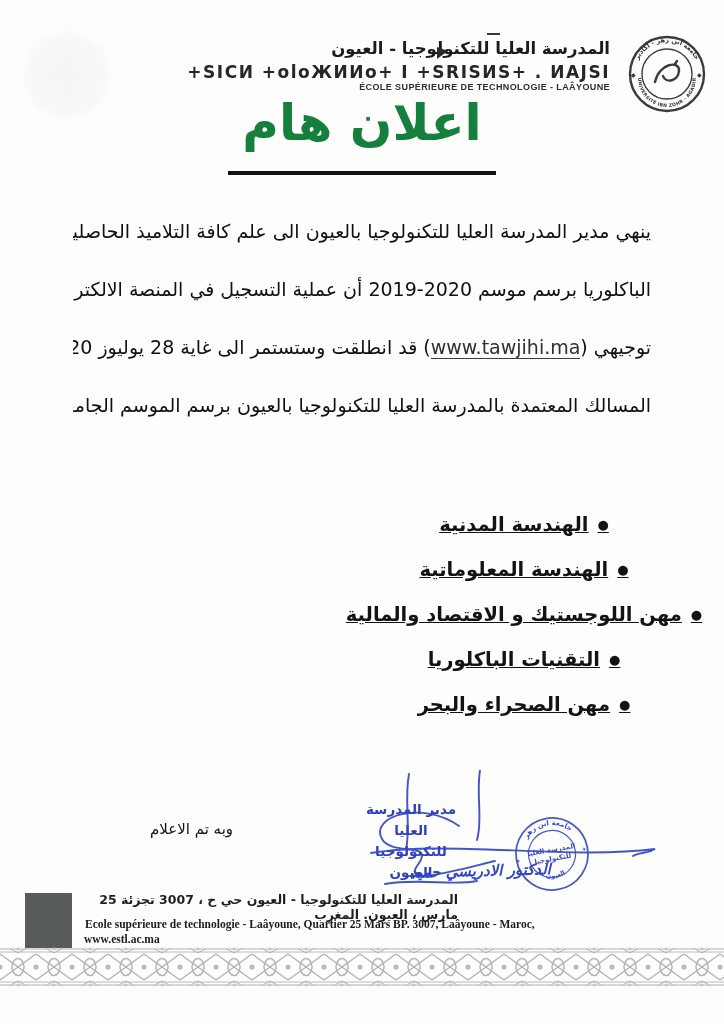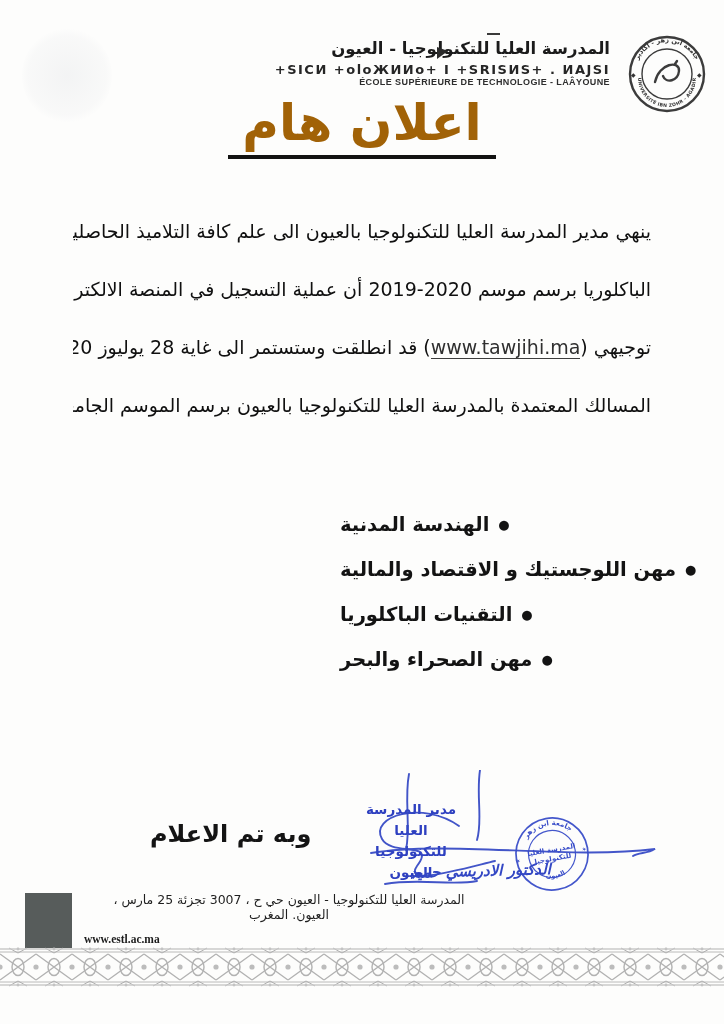--- a/index.html
+++ b/index.html
@@ -8,54 +8,54 @@
     background:#fdfdfc;overflow:hidden;
     font-family:"DejaVu Sans",sans-serif;color:#161616;
   }
   
   .watermark{position:absolute;left:22px;top:28px;width:90px;height:95px;border-radius:50%;
     background:radial-gradient(circle,rgba(110,120,140,0.07),rgba(110,120,140,0.03) 60%,transparent 72%);}
   
   .header-dash{position:absolute;top:33px;right:224px;width:13px;border-top:2px solid #3a3a3a;}
   .header-text{position:absolute;top:39px;right:114px;text-align:right;direction:rtl;}
   .header-ar{font-size:16.5px;font-weight:700;color:#1b1b1b;line-height:1.25;}
-  .header-tif{font-size:13px;font-weight:700;letter-spacing:1.5px;color:#262626;direction:ltr;margin-top:2px;}
+  .header-tif{font-size:17px;font-weight:700;letter-spacing:1.5px;color:#262626;direction:ltr;margin-top:2px;}
   .header-fr{font-family:"Liberation Sans",sans-serif;font-size:9px;font-weight:700;letter-spacing:.4px;color:#2e2e2e;direction:ltr;margin-top:0;}
   .header-mark{position:absolute;left:437px;top:47px;width:0;height:0;
     border-left:11px solid #2a2a2a;border-top:4px solid transparent;border-bottom:8px solid transparent;}
   .logo-svg{position:absolute;left:626px;top:30px;}
   
   .title-wrap{position:absolute;top:96px;left:0;width:100%;text-align:center;}
-  .title{display:inline-block;font-size:50px;font-weight:800;color:#a16207;
-    border-bottom:4px solid #121212;padding:0 14px 4px;direction:rtl;line-height:1.1;}
+  .title{display:inline-block;font-size:50px;font-weight:800;color:#15803d;
+    border-bottom:4px solid #121212;padding:0 14px 20px;direction:rtl;line-height:1.1;}
   
   .para{position:absolute;top:202px;left:73px;width:578px;direction:rtl;font-size:19px;color:#101010;}
   .pline{white-space:nowrap;overflow:hidden;line-height:58px;height:58px;
     text-align:justify;text-align-last:justify;}
   .pline-last{white-space:nowrap;line-height:58px;height:58px;text-align:right;padding-left:150px;
     text-align-last:right;padding-right:178px;}
   .url{direction:ltr;unicode-bidi:embed;border-bottom:1.5px solid #3c3c3c;color:#2f2f2f;}
   
   .list{position:absolute;top:514px;left:340px;width:368px;direction:rtl;}
-  .item{text-align:left;white-space:nowrap;font-size:19.5px;font-weight:600;color:#131313;
-    height:22px;line-height:22px;margin-bottom:23px;}
+  .item{text-align:center;white-space:nowrap;font-size:19.5px;font-weight:600;color:#131313;
+    height:22px;line-height:22px;margin-bottom:23px;text-decoration:underline;}
   .bullet{font-size:13px;vertical-align:2px;margin-left:9px;}
   
-  .closing{position:absolute;top:820px;left:150px;font-size:24px;font-weight:700;direction:rtl;color:#141414;}
+  .closing{position:absolute;top:820px;left:150px;font-size:15px;font-weight:400;direction:rtl;color:#141414;}
   
   .stamp-title{position:absolute;top:799px;left:352px;width:118px;text-align:center;direction:rtl;
     color:#2e40c0;font-weight:700;font-size:13.5px;line-height:1.55;}
   .sig-svg{position:absolute;left:363px;top:770px;}
   .seal-svg{position:absolute;left:511px;top:813px;transform:rotate(-10deg);}
   .sig-name{position:absolute;top:862px;left:393px;width:175px;text-align:center;direction:rtl;
     color:#3347c4;font-size:15px;font-weight:600;font-style:italic;letter-spacing:1px;transform:rotate(-1.5deg);}
   
   .footer-logo-block{position:absolute;left:25px;top:893px;width:47px;height:55px;background:#575c5b;}
-  .footer-ar{position:absolute;top:892px;left:103px;width:372px;direction:rtl;text-align:center;
-    font-size:12.5px;font-weight:400;color:#1f1f1f;}
+  .footer-ar{position:absolute;top:892px;left:86px;width:372px;direction:rtl;text-align:right;
+    font-size:12.5px;font-weight:700;color:#1f1f1f;}
   .footer-fr{position:absolute;top:918px;left:85px;font-family:"Liberation Serif",serif;
     font-size:11.5px;font-weight:700;color:#1c1c1c;}
   .footer-web{position:absolute;top:933px;left:84px;font-family:"Liberation Serif",serif;
     font-size:11.5px;font-weight:700;color:#1c1c1c;}
   .band{position:absolute;top:947px;left:0;width:724px;height:40px;}
 </style>
 </head>
 <body>
 
 <div class="page">
@@ -96,20 +96,21 @@
 
   <div class="para">
     <div class="pline">ينهي مدير المدرسة العليا للتكنولوجيا بالعيون الى علم كافة التلاميذ الحاصلين على</div>
     <div class="pline">الباكلوريا برسم موسم 2020-2019 أن عملية التسجيل في المنصة الالكترونية</div>
     <div class="pline"><span>توجيهي (</span><span class="url">www.tawjihi.ma</span><span>) قد انطلقت وستستمر الى غاية 28 يوليوز 2020.</span></div>
     <div class="pline">المسالك المعتمدة بالمدرسة العليا للتكنولوجيا بالعيون برسم الموسم الجامعي 2020-</div>
   </div>
 
   <div class="list">
     <div class="item"><span class="bullet">●</span><span>الهندسة المدنية</span></div>
+    <div class="item"><span class="bullet">●</span><span>الهندسة المعلوماتية</span></div>
     <div class="item"><span class="bullet">●</span><span>مهن اللوجستيك و الاقتصاد والمالية</span></div>
     <div class="item"><span class="bullet">●</span><span>التقنيات الباكلوريا</span></div>
     <div class="item"><span class="bullet">●</span><span>مهن الصحراء والبحر</span></div>
   </div>
 
   <div class="closing">وبه تم الاعلام</div>
 
   <div class="stamp-title">
     <div>مدير المدرسة العليا</div>
     <div>للتكنولوجيا العيون</div>
@@ -141,20 +142,21 @@
       <text x="41" y="48" font-size="7" text-anchor="middle">للتكنولوجيا</text>
       <text x="4" y="44" font-size="6">✶</text>
       <text x="71" y="44" font-size="6">✶</text>
     </g>
   </svg>
 
   <div class="sig-name">الدكتور الادريسي حميد</div>
 
   <div class="footer-logo-block"></div>
   <div class="footer-ar">المدرسة العليا للتكنولوجيا - العيون حي ح ، 3007 تجزئة 25 مارس ، العيون. المغرب</div>
+  <div class="footer-fr">Ecole supérieure de technologie - Laâyoune, Quartier 25 Mars BP. 3007, Laâyoune - Maroc,</div>
   <div class="footer-web">www.estl.ac.ma</div>
 
   <svg class="band" width="724" height="40">
     <defs>
       <pattern id="lace" width="36" height="40" patternUnits="userSpaceOnUse">
         <g stroke="#b2b2b2" fill="none" stroke-width="1.4">
           <path d="M0,7 L18,20 L0,33"></path>
           <path d="M36,7 L18,20 L36,33"></path>
           <ellipse cx="18" cy="20" rx="6" ry="8.5"></ellipse>
           <path d="M0,5 L36,5 M0,35 L36,35" stroke-width="0.9"></path>

